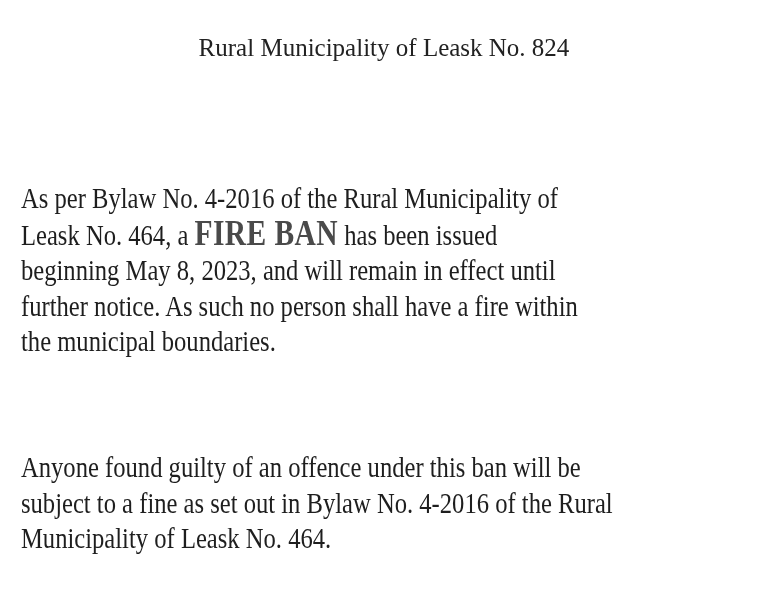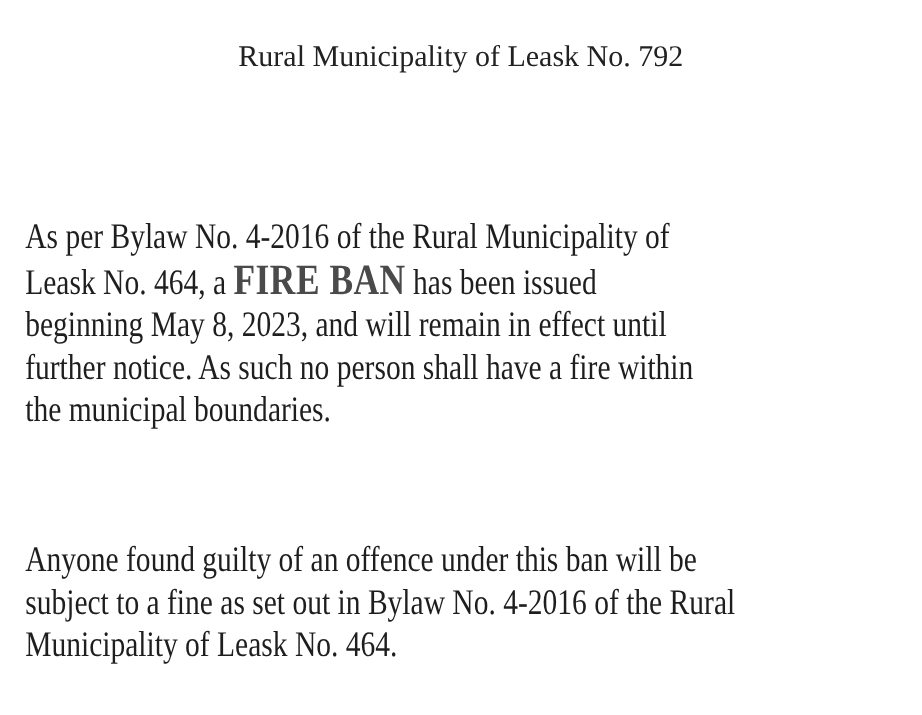--- a/index.html
+++ b/index.html
@@ -43,21 +43,21 @@
     .emph {
       font-weight: bold;
       font-size: 36px;
       color: #4a4a4a;
       letter-spacing: 0.5px;
     }
   </style>
 </head>
 <body>
 
-<div class="title">Rural Municipality of Leask No. 792</div>
+<div class="title">Rural Municipality of Leask No. 824</div>
 
 <p class="para p1">
   <span class="line">As per Bylaw No. 4-2016 of the Rural Municipality of</span>
   <span class="line"><span>Leask No. 464, a </span><span class="emph">FIRE BAN</span><span> has been issued</span></span>
   <span class="line">beginning May 8, 2023, and will remain in effect until</span>
   <span class="line">further notice. As such no person shall have a fire within</span>
   <span class="line">the municipal boundaries.</span>
 </p>
 
 <p class="para p2">

